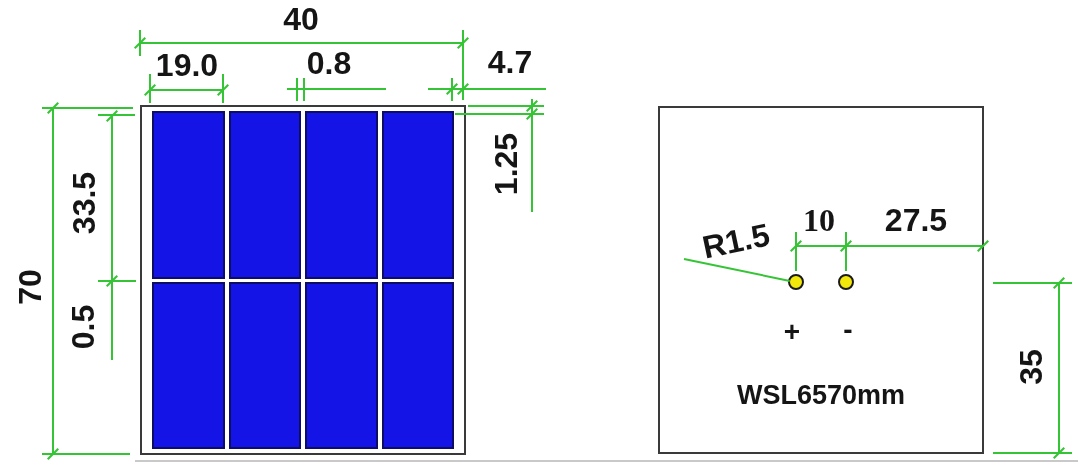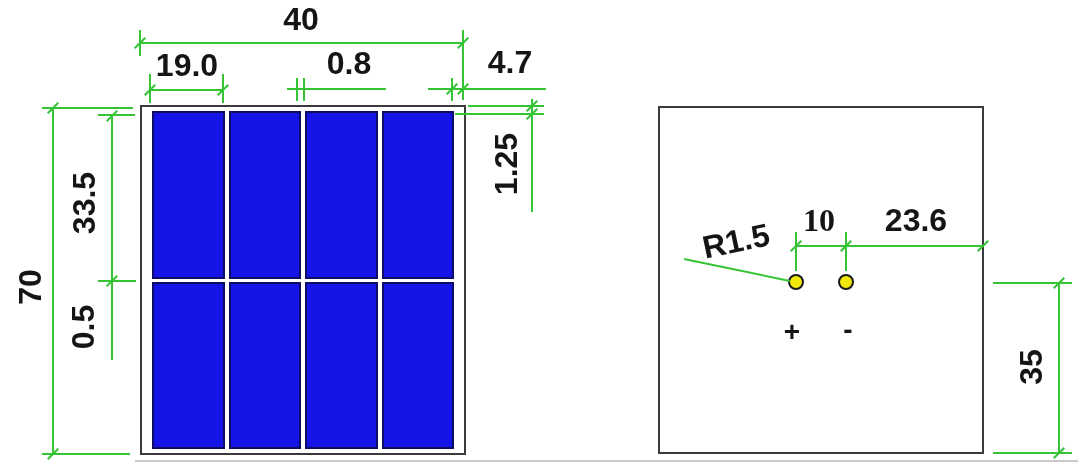--- a/index.html
+++ b/index.html
@@ -71,21 +71,21 @@
   <div class="hl" style="left:150px;top:89px;width:74px;"></div>
   <div class="vl" style="left:149px;top:74px;height:29px;"></div>
   <div class="vl" style="left:222px;top:74px;height:29px;"></div>
   <div class="tick" style="left:150px;top:90px;"></div>
   <div class="tick" style="left:223px;top:90px;"></div>
   <div class="dim-label" style="left:187px;top:65px;">19.0</div>
 
   <div class="hl" style="left:287px;top:88px;width:99px;"></div>
   <div class="vl" style="left:296px;top:78px;height:23px;"></div>
   <div class="vl" style="left:303px;top:78px;height:23px;"></div>
-  <div class="dim-label" style="left:349px;top:63px;">0.8</div>
+  <div class="dim-label" style="left:329px;top:63px;">0.8</div>
 
   <div class="hl" style="left:428px;top:88px;width:118px;"></div>
   <div class="vl" style="left:451px;top:78px;height:23px;"></div>
   <div class="tick" style="left:452px;top:89px;"></div>
   <div class="tick" style="left:463px;top:89px;"></div>
   <div class="dim-label" style="left:510px;top:62px;">4.7</div>
 
   <div class="vl" style="left:52px;top:107px;height:347px;"></div>
   <div class="hl" style="left:42px;top:107px;width:91px;"></div>
   <div class="hl" style="left:42px;top:453px;width:88px;"></div>
@@ -118,27 +118,28 @@
   <div class="leader" style="left:684px;top:258px;width:108px;transform:rotate(11.7deg);"></div>
   <div class="dim-label rot-r15" style="left:736px;top:241px;">R1.5</div>
 
   <div class="hl" style="left:796px;top:245px;width:188px;"></div>
   <div class="vl" style="left:795px;top:232px;height:39px;"></div>
   <div class="vl" style="left:845px;top:232px;height:39px;"></div>
   <div class="tick" style="left:796px;top:246px;"></div>
   <div class="tick" style="left:846px;top:246px;"></div>
   <div class="tick" style="left:983px;top:246px;"></div>
   <div class="dim-label" style="left:819px;top:220px;font-family:Liberation Serif, serif;">10</div>
-  <div class="dim-label" style="left:916px;top:220px;">23.6</div>
+  <div class="dim-label" style="left:916px;top:220px;">27.5</div>
 
   <div class="vl" style="left:1058px;top:282px;height:171px;"></div>
   <div class="hl" style="left:993px;top:282px;width:79px;"></div>
   <div class="hl" style="left:993px;top:452px;width:79px;"></div>
   <div class="tick" style="left:1059px;top:283px;"></div>
   <div class="tick" style="left:1059px;top:453px;"></div>
   <div class="dim-label rot" style="left:1031px;top:367px;">35</div>
 
   <div class="terminal" style="left:792px;top:332px;">+</div>
   <div class="terminal" style="left:848px;top:330px;">-</div>
+  <div class="model" style="left:821px;top:395px;">WSL6570mm</div>
 
   <div class="baseline" style="left:135px;top:460px;width:943px;"></div>
 
 </div>
 
 </body></html>

